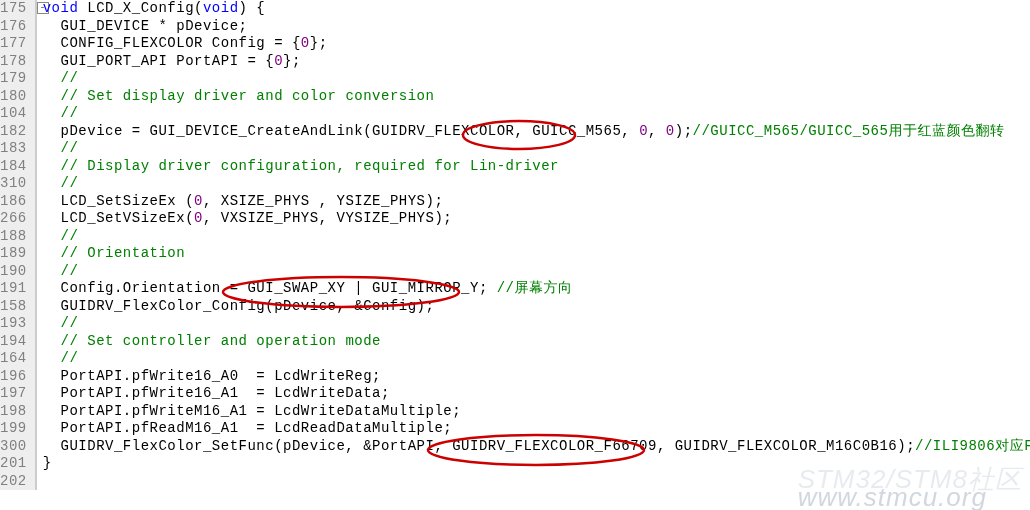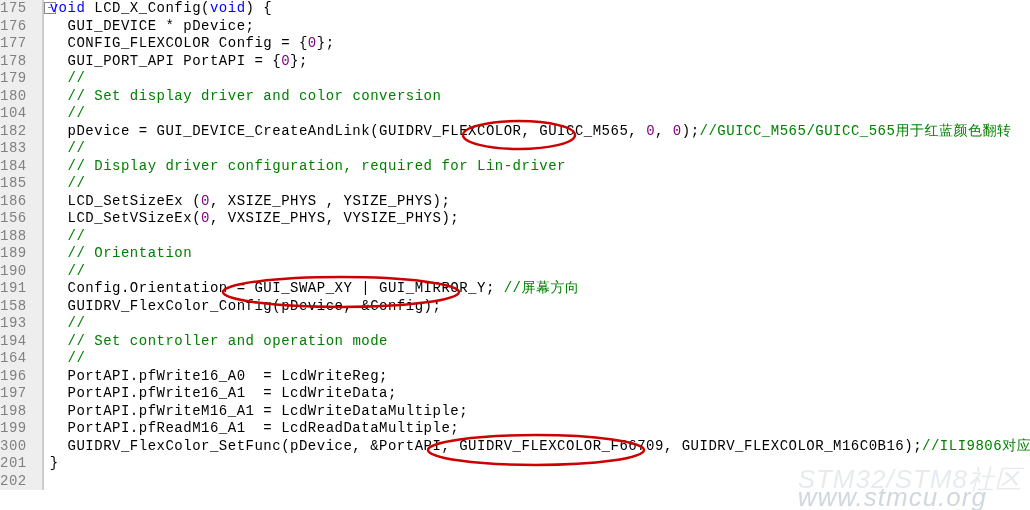--- a/index.html
+++ b/index.html
@@ -19,21 +19,21 @@
   .code-container {
     position: relative;
     display: flex;
     flex-direction: row;
   }
   .gutter {
     width: 45px;
     background: #eeeeee;
     border-right: 1px solid #cccccc;
     text-align: right;
-    padding-right: 15px;
+    padding-right: 8px;
     color: #808080;
     user-select: none;
   }
   .foldcol {
     width: 14px;
     background: #eeeeee;
     border-right: 1px solid #cccccc;
     position: relative;
   }
   .foldmark {
@@ -83,23 +83,23 @@
       <div class="line">175</div>
       <div class="line">176</div>
       <div class="line">177</div>
       <div class="line">178</div>
       <div class="line">179</div>
       <div class="line">180</div>
       <div class="line">104</div>
       <div class="line">182</div>
       <div class="line">183</div>
       <div class="line">184</div>
-      <div class="line">185</div>
+      <div class="line">310</div>
       <div class="line">186</div>
-      <div class="line">156</div>
+      <div class="line">266</div>
       <div class="line">188</div>
       <div class="line">189</div>
       <div class="line">190</div>
       <div class="line">191</div>
       <div class="line">158</div>
       <div class="line">193</div>
       <div class="line">194</div>
       <div class="line">164</div>
       <div class="line">196</div>
       <div class="line">197</div>

